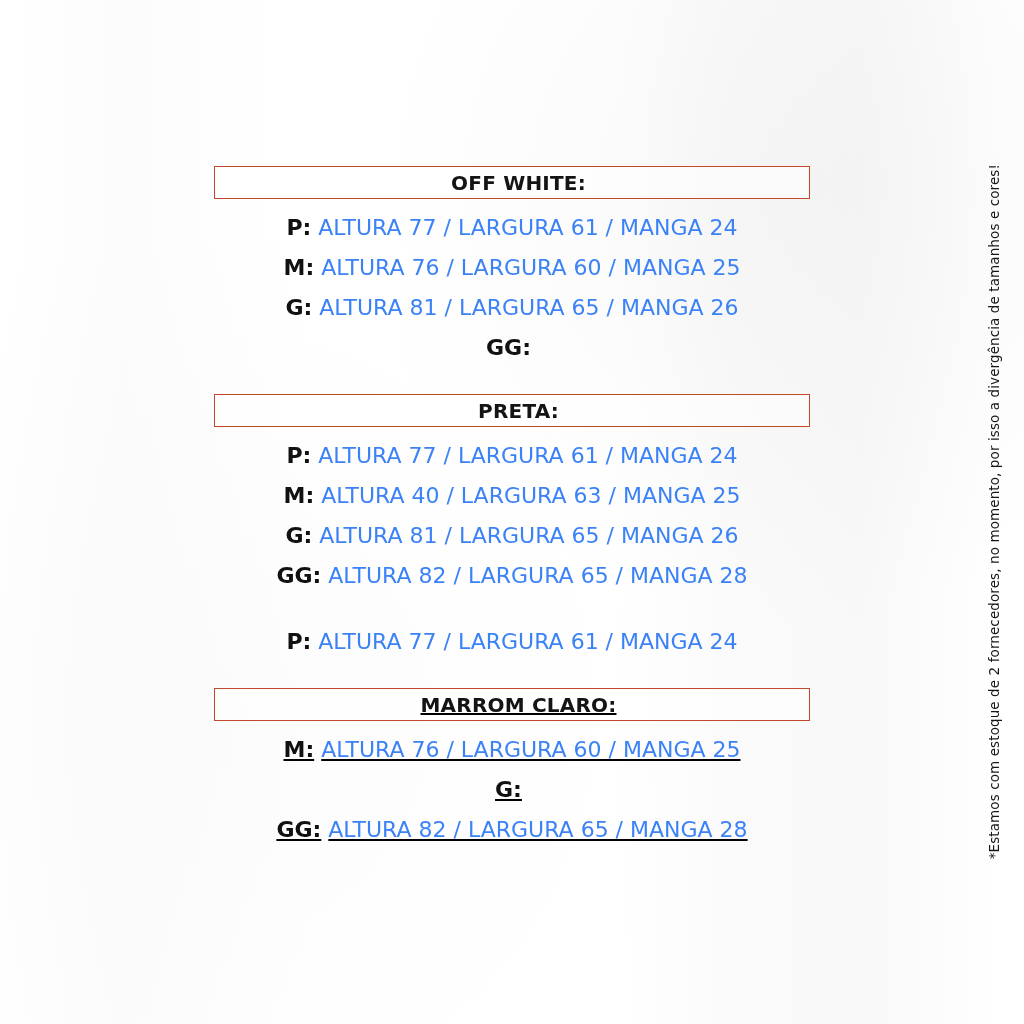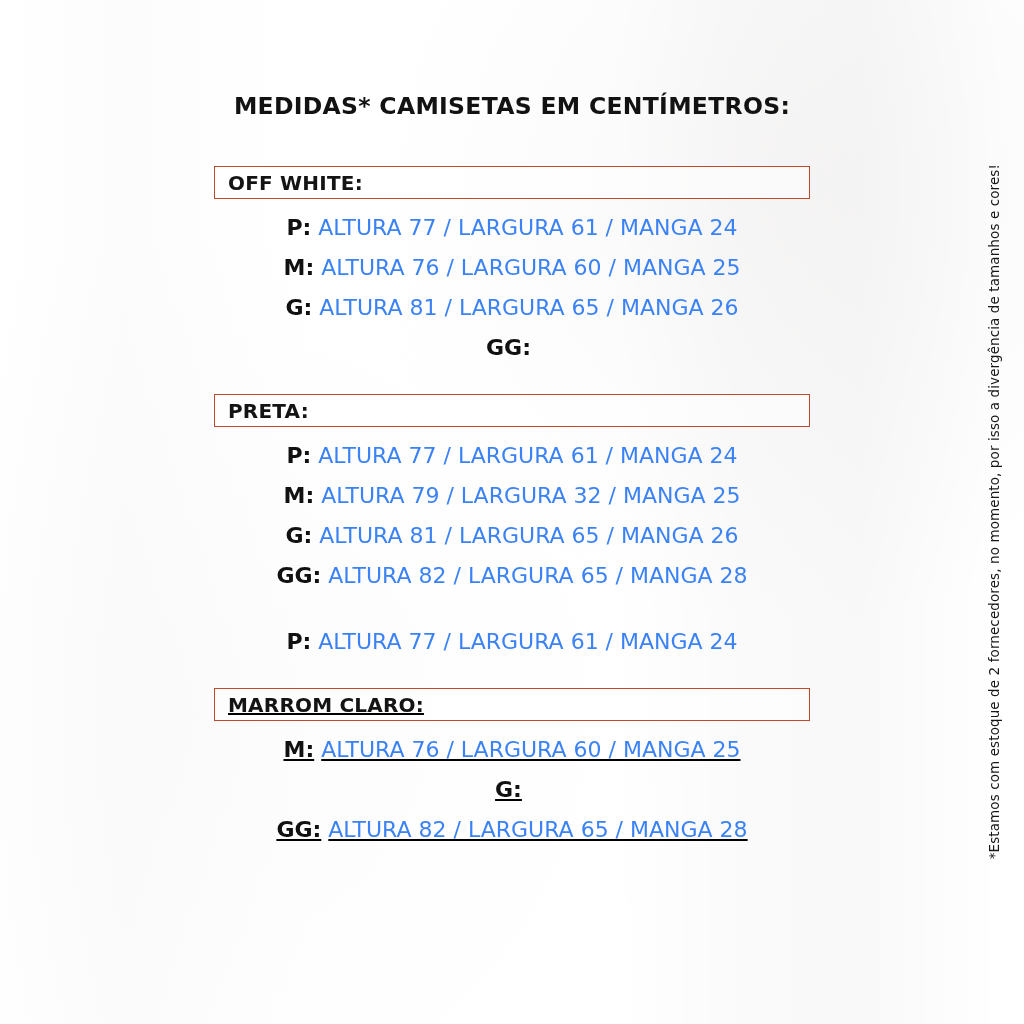--- a/index.html
+++ b/index.html
@@ -76,20 +76,21 @@
   .section {
     margin-bottom: 26px;
   }
   .section:last-child { margin-bottom: 0; text-decoration: underline; }
 
   .section-header {
     border: 1.6px solid #c0492c;
     height: 31px;
     display: flex;
     align-items: center;
+    justify-content: center;
     background: rgba(255,255,255,0.55);
     padding-left: 13px;
   }
   .section-header-label {
     font-size: 20px;
     font-weight: bold;
     color: #141414;
     letter-spacing: 0.2px;
   }
 
@@ -139,21 +140,20 @@
 </style>
 </head>
 <body>
 
 <div class="poster">
   <div class="bg-layer"></div>
   <div class="bg-veil"></div>
 
   <div class="content">
 
-    <div class="main-title">MEDIDAS* CAMISETAS EM CENTÍMETROS:</div>
 
     <div class="sections">
 
       <div class="section">
         <div class="section-header">
           <span class="section-header-label">OFF WHITE:</span>
         </div>
         <div class="rows">
           <div class="row">
             <span class="size">P:</span>
@@ -177,21 +177,21 @@
         <div class="section-header">
           <span class="section-header-label">PRETA:</span>
         </div>
         <div class="rows">
           <div class="row">
             <span class="size">P:</span>
             <span class="spec">ALTURA 77 / LARGURA 61 / MANGA 24</span>
           </div>
           <div class="row">
             <span class="size">M:</span>
-            <span class="spec">ALTURA 79 / LARGURA 32 / MANGA 25</span>
+            <span class="spec">ALTURA 40 / LARGURA 63 / MANGA 25</span>
           </div>
           <div class="row">
             <span class="size">G:</span>
             <span class="spec">ALTURA 81 / LARGURA 65 / MANGA 26</span>
           </div>
           <div class="row">
             <span class="size">GG:</span>
             <span class="spec">ALTURA 82 / LARGURA 65 / MANGA 28</span>
           </div>
         </div>

